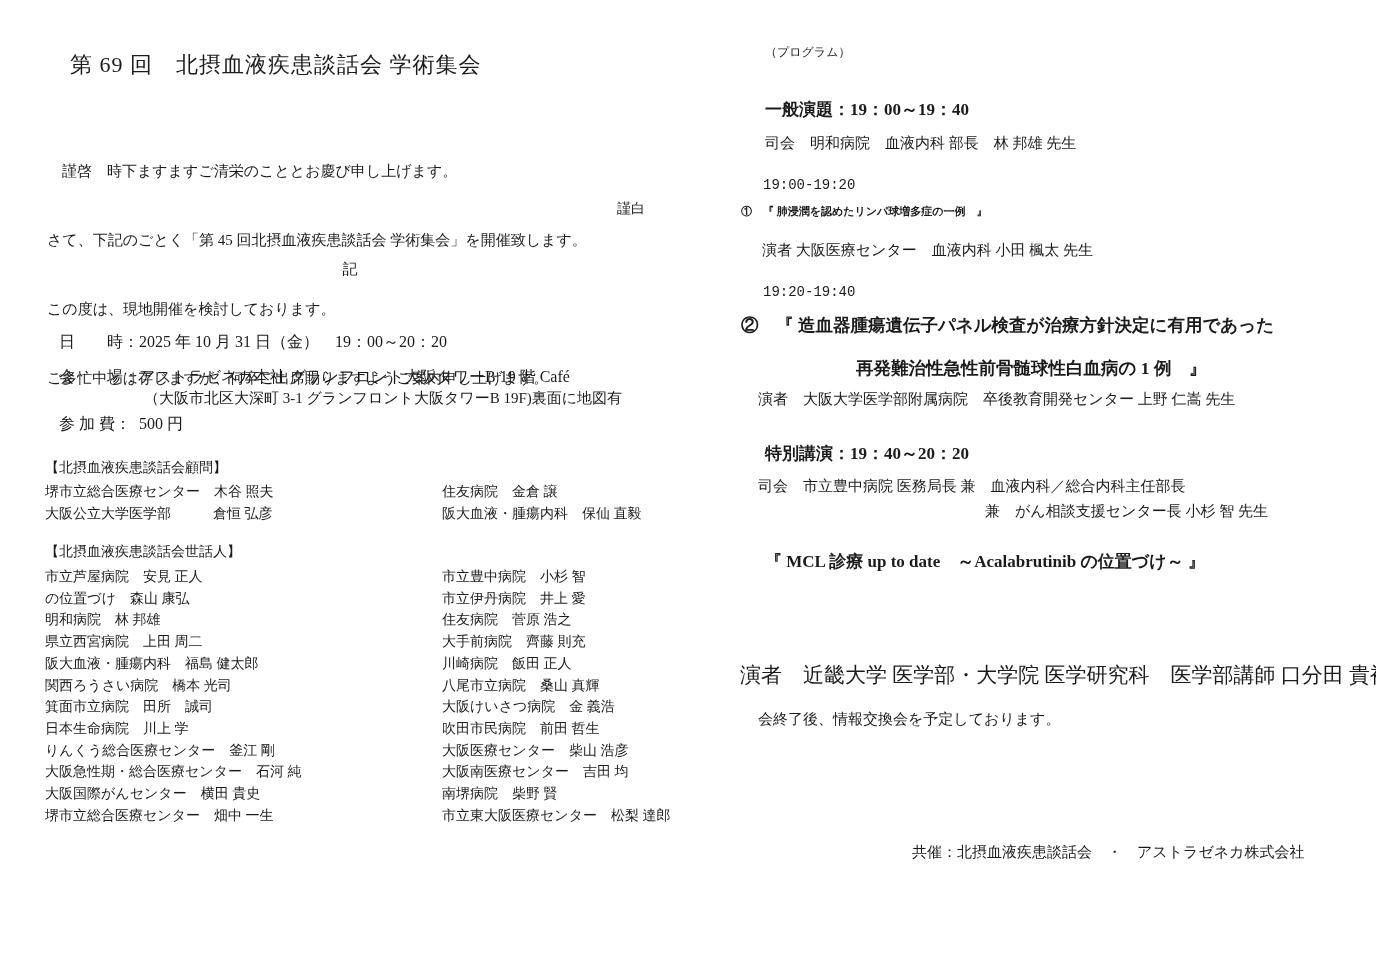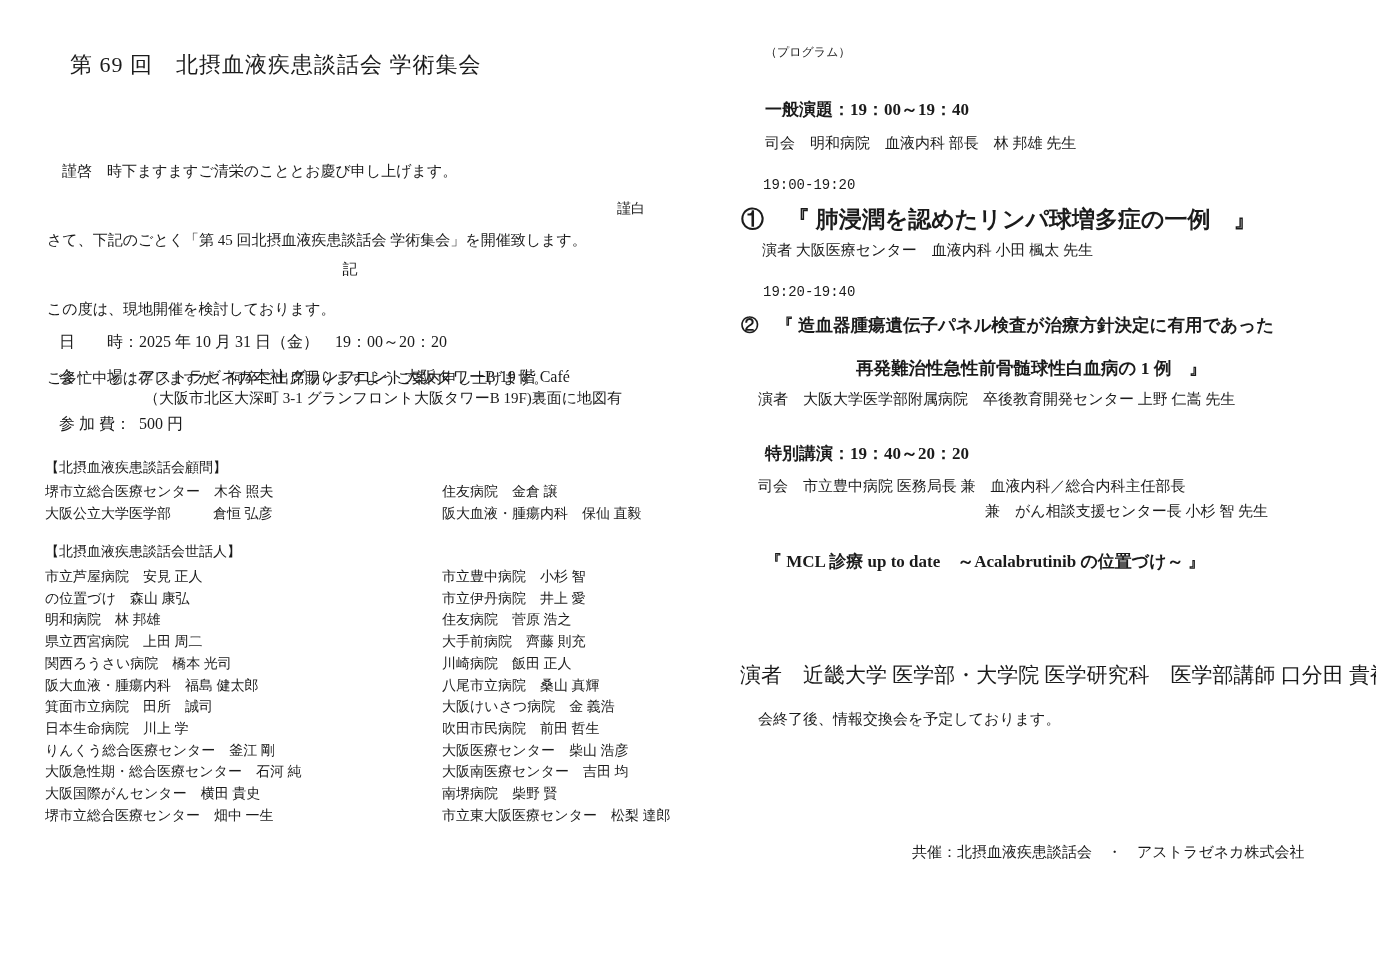--- a/index.html
+++ b/index.html
@@ -28,21 +28,21 @@
   .advisors-left{left:45px;top:481px;font-size:14px;line-height:22px;}
   .advisors-right{left:442px;top:481px;font-size:14px;line-height:22px;}
   .organizers-heading{left:45px;top:543px;font-size:14px;}
   .organizers-left{left:45px;top:566px;font-size:14px;line-height:21.7px;}
   .organizers-right{left:442px;top:566px;font-size:14px;line-height:21.7px;}
   
   .program-label{left:765px;top:44px;font-size:12px;}
   .general-heading{left:765px;top:98px;font-size:17px;font-weight:bold;}
   .general-moderator{left:765px;top:134px;font-size:15px;}
   .talk1-time{left:763px;top:177px;font-size:14px;font-family:"Liberation Mono","DejaVu Sans Mono",monospace;}
-  .talk1-title{left:741px;top:204px;font-size:23px;font-weight:bold;}
+  .talk1-title{left:741px;top:204px;font-size:11px;font-weight:bold;}
   .talk1-speaker{left:762px;top:241px;font-size:15px;}
   .talk2-time{left:763px;top:284px;font-size:14px;font-family:"Liberation Mono","DejaVu Sans Mono",monospace;}
   .talk2-title1{left:741px;top:313px;font-size:17.5px;font-weight:bold;}
   .talk2-title2{left:856px;top:356px;font-size:17.5px;font-weight:bold;}
   .talk2-speaker{left:758px;top:390px;font-size:15px;}
   .special-heading{left:765px;top:442px;font-size:17px;font-weight:bold;}
   .special-moderator1{left:758px;top:477px;font-size:15px;}
   .special-moderator2{left:985px;top:502px;font-size:15px;}
   .special-title{left:765px;top:550px;font-size:17px;font-weight:bold;}
   .special-speaker{left:740px;top:661px;font-size:21px;}
@@ -78,21 +78,21 @@
   </div>
   <div class="abs detail-row row-fee">
     <span class="lbl">参 加 費：</span><span>500 円</span>
   </div>
 
   <div class="abs advisors-heading">【北摂血液疾患談話会顧問】</div>
   <div class="abs advisors-left"><div>堺市立総合医療センター　木谷 照夫</div><div>大阪公立大学医学部　　　倉恒 弘彦</div></div>
   <div class="abs advisors-right"><div>住友病院　金倉 譲</div><div>阪大血液・腫瘍内科　保仙 直毅</div></div>
 
   <div class="abs organizers-heading">【北摂血液疾患談話会世話人】</div>
-  <div class="abs organizers-left"><div>市立芦屋病院　安見 正人</div><div>の位置づけ　森山 康弘</div><div>明和病院　林 邦雄</div><div>県立西宮病院　上田 周二</div><div>関西ろうさい病院　橋本 光司</div><div>阪大血液・腫瘍内科　福島 健太郎</div><div>箕面市立病院　田所　誠司</div><div>日本生命病院　川上 学</div><div>りんくう総合医療センター　釜江 剛</div><div>大阪急性期・総合医療センター　石河 純</div><div>大阪国際がんセンター　横田 貴史</div><div>堺市立総合医療センター　畑中 一生</div></div>
+  <div class="abs organizers-left"><div>市立芦屋病院　安見 正人</div><div>の位置づけ　森山 康弘</div><div>明和病院　林 邦雄</div><div>県立西宮病院　上田 周二</div><div>阪大血液・腫瘍内科　福島 健太郎</div><div>関西ろうさい病院　橋本 光司</div><div>箕面市立病院　田所　誠司</div><div>日本生命病院　川上 学</div><div>りんくう総合医療センター　釜江 剛</div><div>大阪急性期・総合医療センター　石河 純</div><div>大阪国際がんセンター　横田 貴史</div><div>堺市立総合医療センター　畑中 一生</div></div>
   <div class="abs organizers-right"><div>市立豊中病院　小杉 智</div><div>市立伊丹病院　井上 愛</div><div>住友病院　菅原 浩之</div><div>大手前病院　齊藤 則充</div><div>川崎病院　飯田 正人</div><div>八尾市立病院　桑山 真輝</div><div>大阪けいさつ病院　金 義浩</div><div>吹田市民病院　前田 哲生</div><div>大阪医療センター　柴山 浩彦</div><div>大阪南医療センター　吉田 均</div><div>南堺病院　柴野 賢</div><div>市立東大阪医療センター　松梨 達郎</div></div>
 
   <div class="abs program-label">（プログラム）</div>
 
   <div class="abs general-heading">一般演題：19：00～19：40</div>
   <div class="abs general-moderator">司会　明和病院　血液内科 部長　林 邦雄 先生</div>
 
   <div class="abs talk1-time">19:00-19:20</div>
   <div class="abs talk1-title">①　『 肺浸潤を認めたリンパ球増多症の一例　』</div>
   <div class="abs talk1-speaker">演者 大阪医療センター　血液内科 小田 楓太 先生</div>

